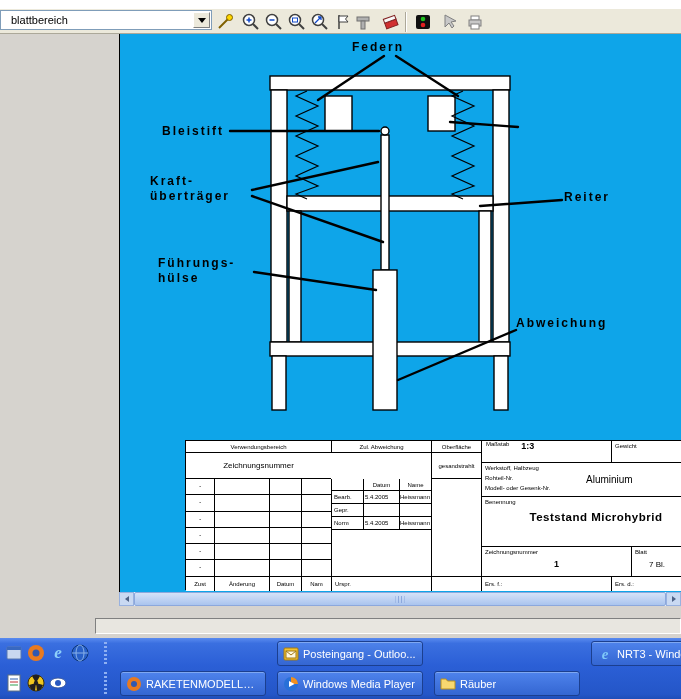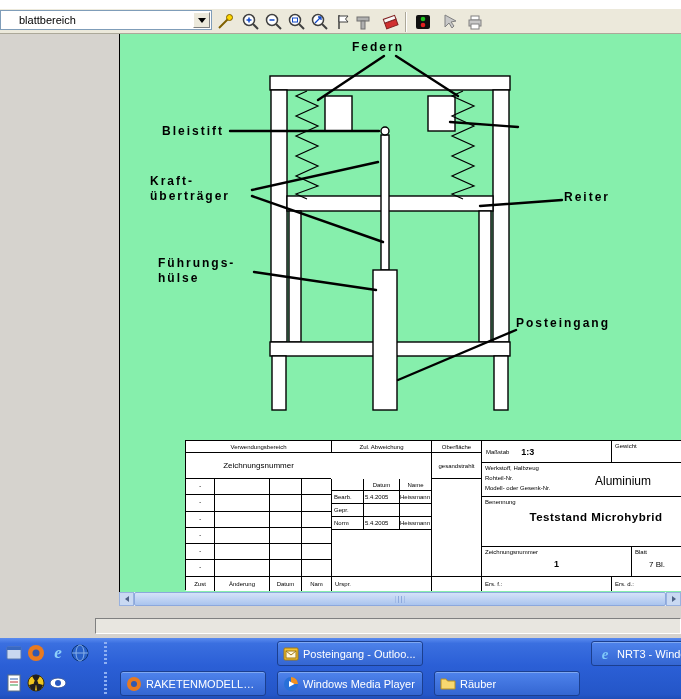--- a/index.html
+++ b/index.html
@@ -4,29 +4,29 @@
 <style>
   *{margin:0;padding:0;box-sizing:border-box}
   html,body{width:681px;height:699px;overflow:hidden}
   body{font-family:"Liberation Sans",sans-serif;position:relative;background:#D6D3CE}
   .screen{position:absolute;inset:0;width:681px;height:699px;overflow:hidden}
 
   
   .topbar{position:absolute;left:0;top:0;width:681px;height:34px;background:#ECE9DB;border-bottom:1px solid #ACA899}
   .topstrip{position:absolute;left:0;top:0;width:681px;height:9px;background:#FFFFFF}
   .combo{position:absolute;left:0;top:10px;width:212px;height:20px;background:#fff;border:1px solid #7F9DB9;display:flex;align-items:center}
-  .combo-text{flex:1;font-size:11px;padding-left:18px;color:#000;white-space:nowrap;overflow:hidden}
+  .combo-text{flex:1;font-size:11px;padding-left:10px;color:#000;white-space:nowrap;overflow:hidden}
   .combo-btn{width:17px;height:16px;margin-right:1px;background:#ECE9DB;border:1px solid;border-color:#fff #808080 #808080 #fff;display:flex;align-items:center;justify-content:center}
   .arrow-down{width:0;height:0;border-left:4px solid transparent;border-right:4px solid transparent;border-top:5px solid #000}
   .tbtn{position:absolute;top:11px;width:22px;height:22px;display:flex;align-items:center;justify-content:center}
   .tsep{position:absolute;top:12px;width:2px;height:20px;border-left:1px solid #ACA899;border-right:1px solid #fff}
 
   
   .workspace{position:absolute;left:0;top:34px;width:681px;height:572px;background:#D6D3CE;overflow:hidden}
-  .sheet{position:absolute;left:119px;top:0;width:562px;height:558px;background:#86efac;border-left:1px solid #000;overflow:hidden}
+  .sheet{position:absolute;left:119px;top:0;width:562px;height:558px;background:#0ea5e9;border-left:1px solid #000;overflow:hidden}
   .drawing-svg{position:absolute;left:0;top:0}
   .lbl{position:absolute;font-weight:bold;font-size:12px;letter-spacing:2px;color:#000;line-height:15px}
   .lbl span{display:block}
 
   
   .titleblock{position:absolute;left:65px;top:406px;width:500px;height:150px;border:1px solid #000;background:#fff}
   .cell{position:absolute;overflow:hidden;font-size:7px;color:#000;background:#fff}
   .bl{border-left:1px solid #000}
   .bb{border-bottom:1px solid #000}
   .ctr{display:flex;align-items:center;justify-content:center;text-align:center}
@@ -205,21 +205,21 @@
         <span>überträger</span>
       </div>
       <div class="lbl" style="left:444px;top:156px">
           <span>Reiter</span>
         </div>
       <div class="lbl" style="left:38px;top:222px">
         <span>Führungs-</span>
         <span>hülse</span>
       </div>
       <div class="lbl" style="left:396px;top:282px">
-          <span>Posteingang</span>
+          <span>Abweichung</span>
         </div>
 
       <div class="titleblock">
 
         <div class="cell bb ctr tiny" style="left:0;top:0;width:145px;height:12px">Verwendungsbereich</div>
         <div class="cell bb ctr" style="left:0;top:12px;width:145px;height:26px;font-size:8px">Zeichnungsnummer</div>
         <div class="cell bb revrows" style="left:0;top:38px;width:145px;height:98px">
           <span class="revdots">·
 ·
 ·
@@ -249,31 +249,31 @@
         <div class="cell bl bb tiny" style="left:177px;top:76px;width:36px;height:13px;line-height:13px;padding-left:1px">5.4.2005</div>
         <div class="cell bl bb tiny" style="left:213px;top:76px;width:32px;height:13px;line-height:13px">Heissmann</div>
         <div class="cell bl bb" style="left:145px;top:89px;width:100px;height:47px"></div>
         <div class="cell bl tiny" style="left:145px;top:136px;width:100px;height:14px;line-height:14px;padding-left:3px">Urspr.</div>
 
         <div class="cell bl bb ctr tiny" style="left:245px;top:0;width:50px;height:12px">Oberfläche</div>
         <div class="cell bl bb ctr tiny" style="left:245px;top:12px;width:50px;height:26px">gesandstrahlt</div>
         <div class="cell bl bb" style="left:245px;top:38px;width:50px;height:98px"></div>
         <div class="cell bl" style="left:245px;top:136px;width:50px;height:14px"></div>
 
-        <div class="cell bl bb" style="left:295px;top:0;width:130px;height:22px;display:flex;align-items:center;gap:12px;padding-left:4px">
+        <div class="cell bl bb" style="left:295px;top:0;width:130px;height:22px;display:flex;gap:12px;padding-left:4px">
           <span class="tiny">Maßstab</span>
           <span style="font-size:9px;font-weight:bold">1:3</span>
         </div>
         <div class="cell bl bb tiny" style="left:425px;top:0;width:71px;height:22px;padding:2px 0 0 3px">Gewicht</div>
 
         <div class="cell bl bb" style="left:295px;top:22px;width:201px;height:34px">
           <span class="tiny" style="position:absolute;left:3px;top:2px">Werkstoff, Halbzeug</span>
           <span class="tiny" style="position:absolute;left:3px;top:12px">Rohteil-Nr.</span>
           <span class="tiny" style="position:absolute;left:3px;top:22px">Modell- oder Gesenk-Nr.</span>
-          <span style="position:absolute;left:113px;top:11px;font-size:12px">Aluminium</span>
+          <span style="position:absolute;left:104px;top:11px;font-size:10px">Aluminium</span>
         </div>
 
         <div class="cell bl bb" style="left:295px;top:56px;width:229px;height:50px">
           <span class="tiny" style="position:absolute;left:3px;top:2px">Benennung</span>
           <span style="position:absolute;left:0;top:14px;width:100%;text-align:center;font-size:11.5px;font-weight:bold;letter-spacing:0.5px">Teststand Microhybrid</span>
         </div>
 
         <div class="cell bl bb" style="left:295px;top:106px;width:150px;height:30px">
           <span class="tiny" style="position:absolute;left:3px;top:2px">Zeichnungsnummer</span>
           <span style="position:absolute;left:0;top:12px;width:100%;text-align:center;font-size:9px;font-weight:bold">1</span>

